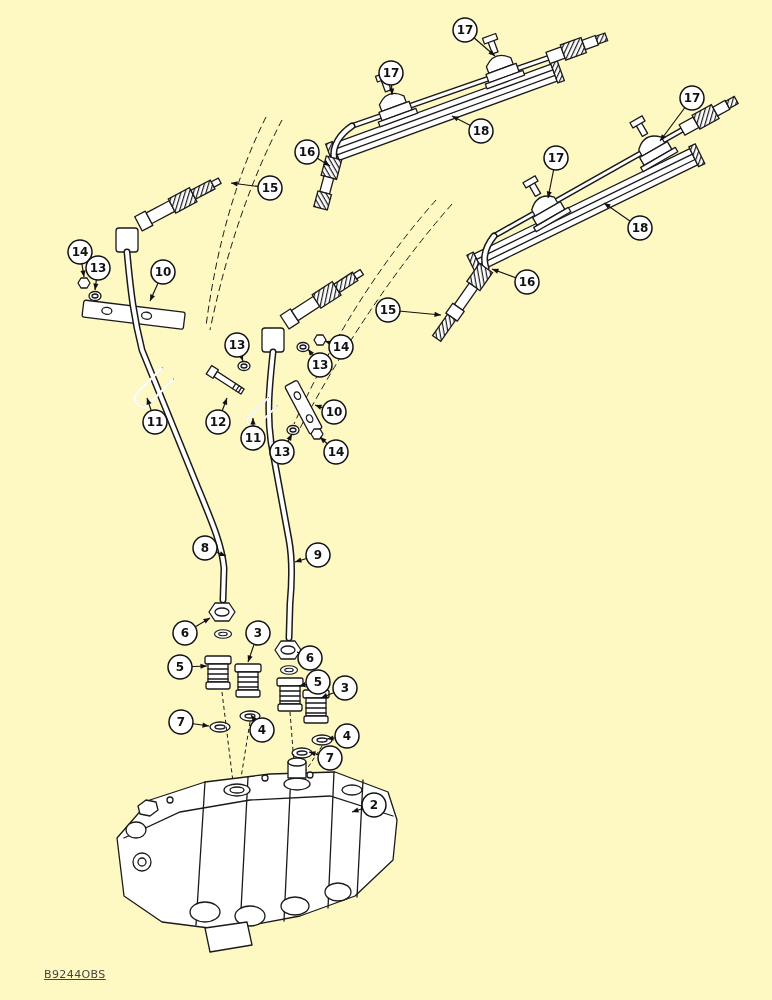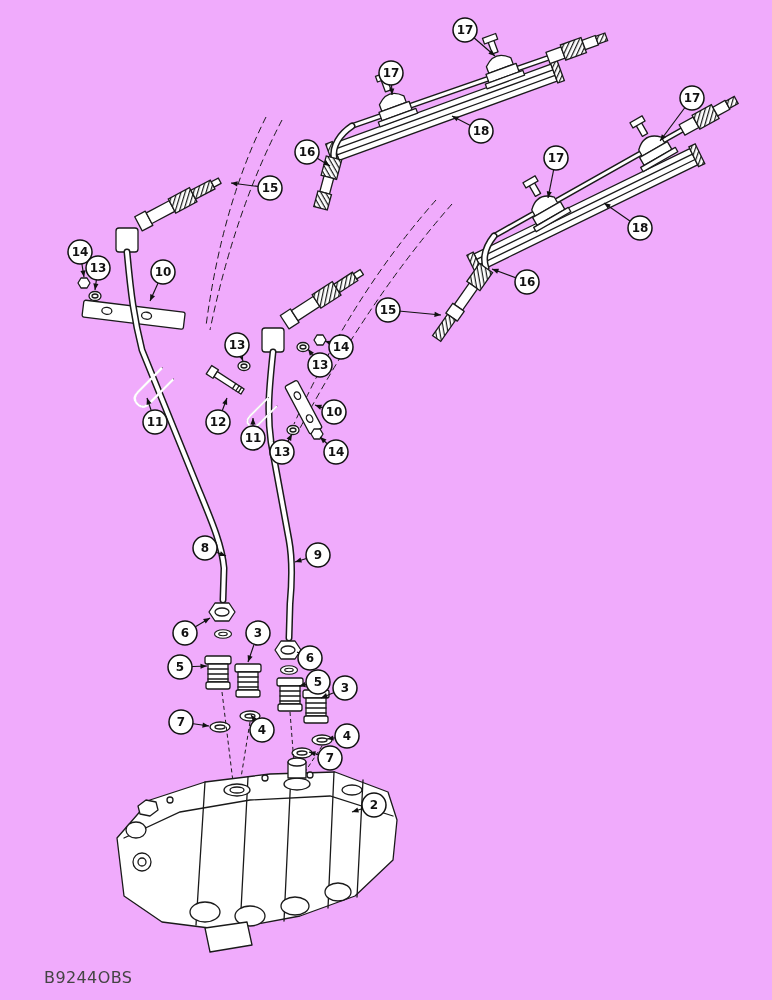--- a/index.html
+++ b/index.html
@@ -1,18 +1,18 @@
 <!DOCTYPE html>
 <html><head>
 <meta charset="utf-8">
 <style>
   html,body{margin:0;padding:0;background:#ffffff;}
-  .sheet{position:relative;width:772px;height:1000px;background:#f0abfc;overflow:hidden;
+  .sheet{position:relative;width:772px;height:1000px;background:#fef9c3;overflow:hidden;
          font-family:"DejaVu Sans","Liberation Sans",sans-serif;}
-  .watermark{position:absolute;left:44px;top:968px;font-size:16px;color:#444;letter-spacing:.4px;}
+  .watermark{position:absolute;left:44px;top:968px;font-size:11px;color:#444;letter-spacing:.4px;text-decoration:underline;}
   svg{position:absolute;left:0;top:0;}
   .ln{stroke:#1a1a1a;stroke-width:1.3;fill:none;stroke-linecap:round;}
   .fw{fill:#ffffff;stroke:#1a1a1a;stroke-width:1.3;stroke-linejoin:round;}
   .hatchfill{fill:url(#hatch);stroke:#1a1a1a;stroke-width:1.3;}
   .tube-o{stroke:#1a1a1a;stroke-width:7;fill:none;stroke-linecap:round;stroke-linejoin:round;}
   .tube-i{stroke:#ffffff;stroke-width:4;fill:none;stroke-linecap:round;stroke-linejoin:round;}
   .rod-o{stroke:#1a1a1a;stroke-width:6;fill:none;stroke-linecap:round;}
   .rod-i{stroke:#ffffff;stroke-width:3;fill:none;stroke-linecap:round;}
   .dash{stroke:#1a1a1a;stroke-width:1;fill:none;stroke-dasharray:7 4;}
   .dash2{stroke:#1a1a1a;stroke-width:1;fill:none;stroke-dasharray:4 3;}

